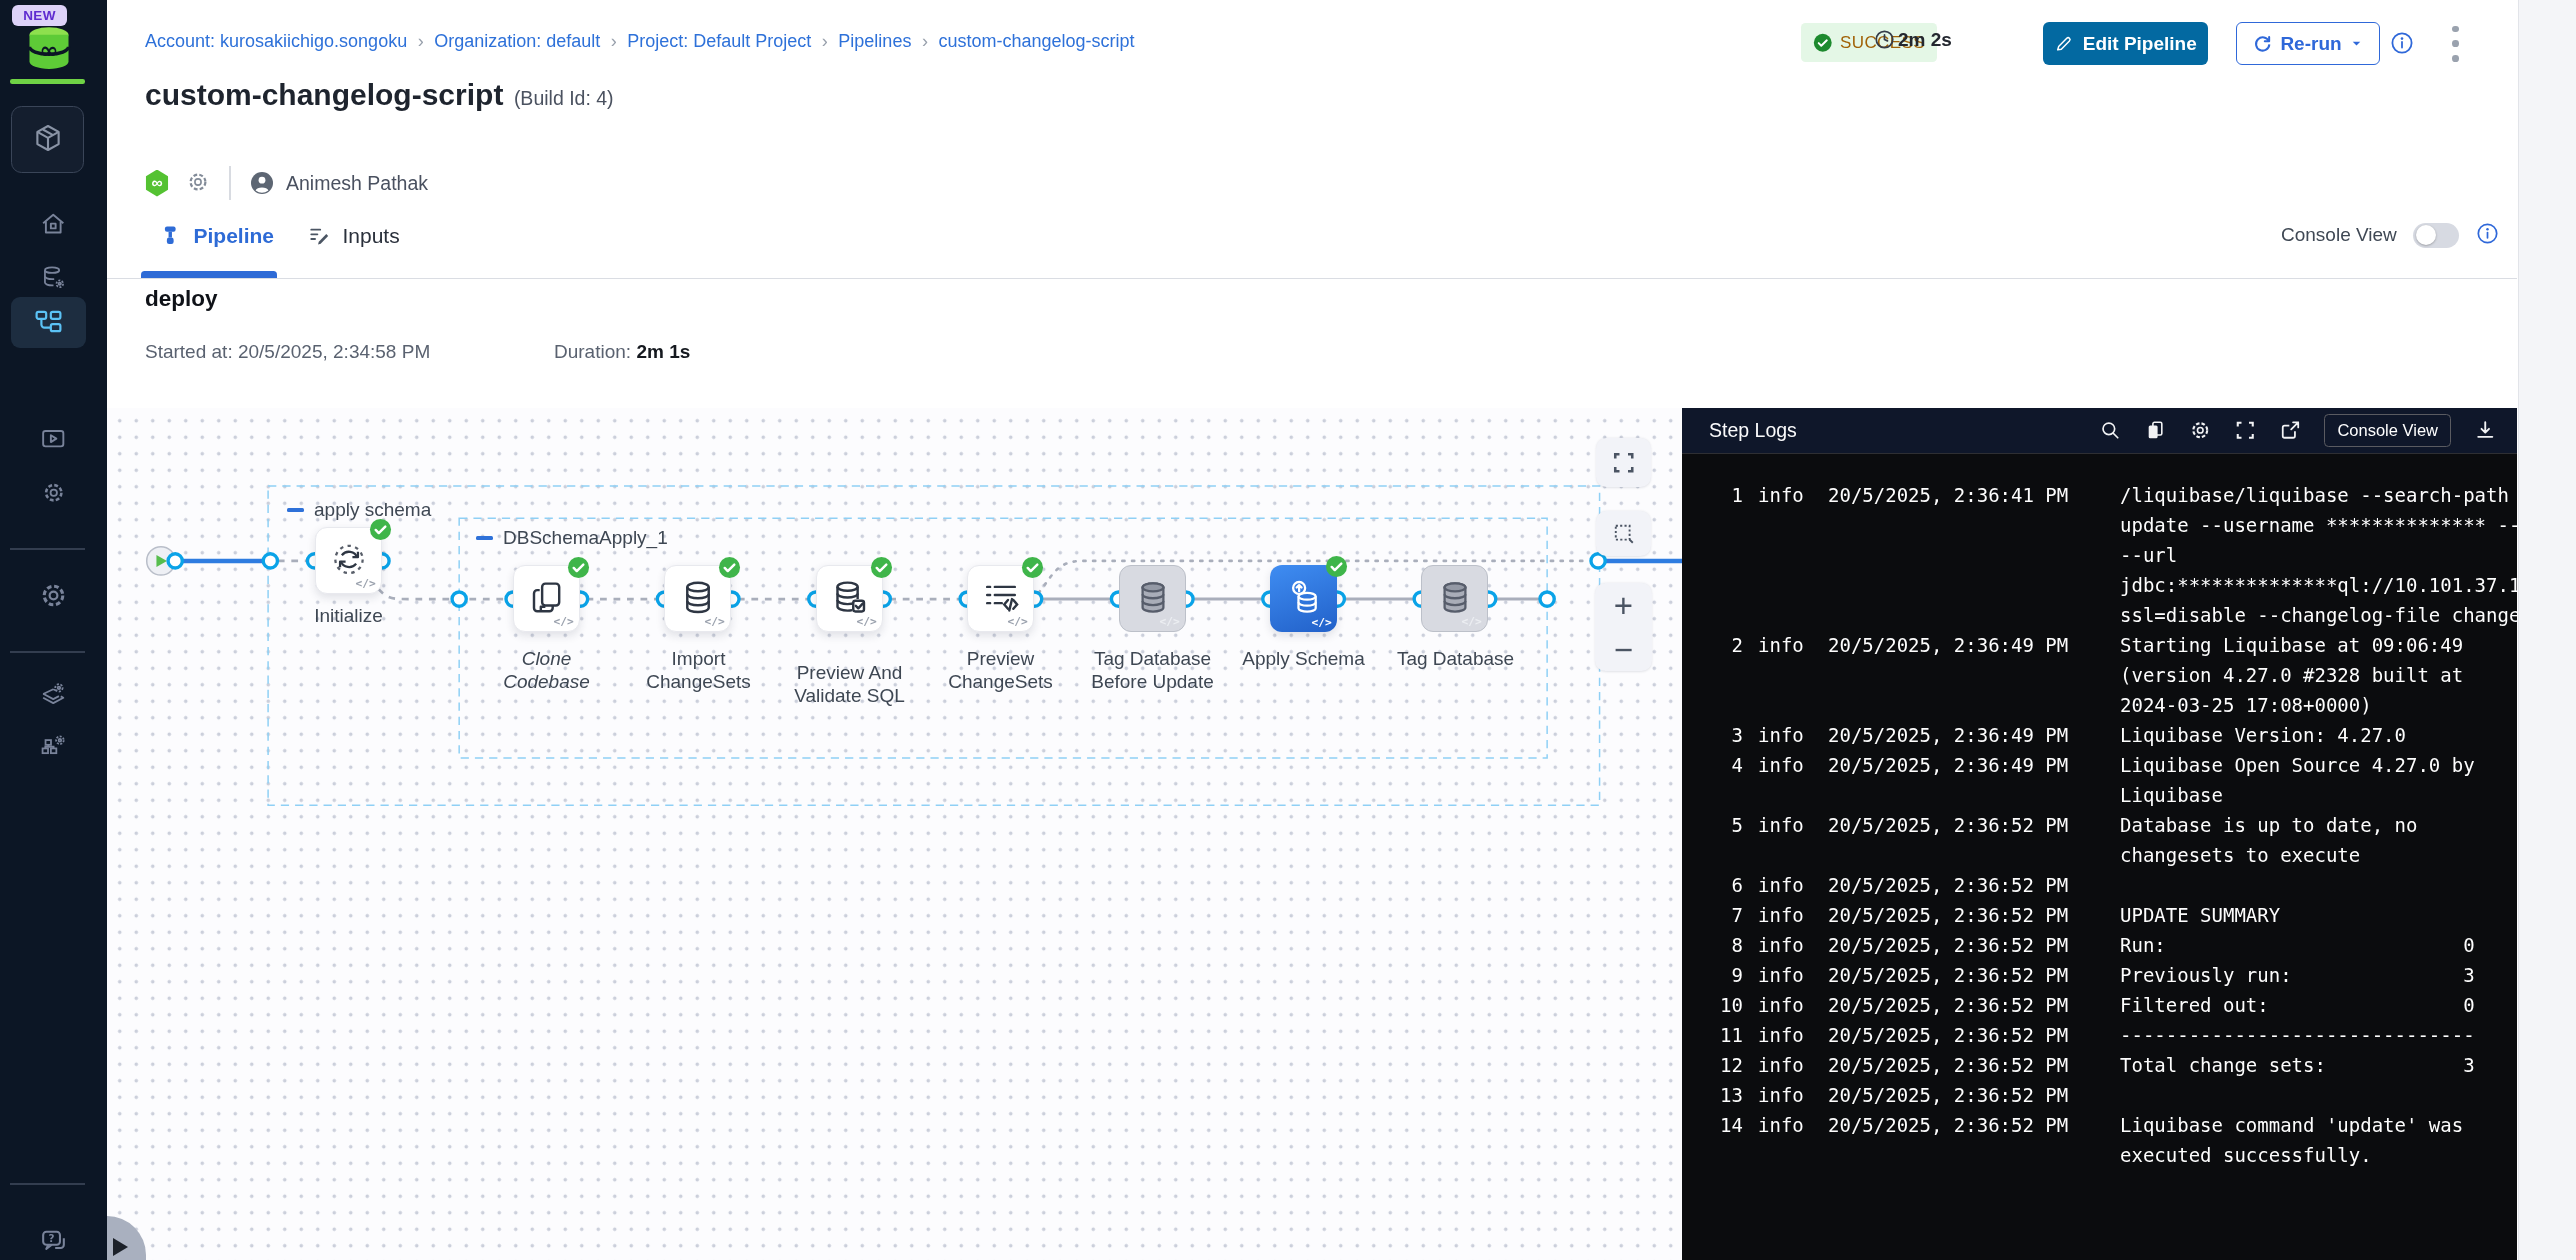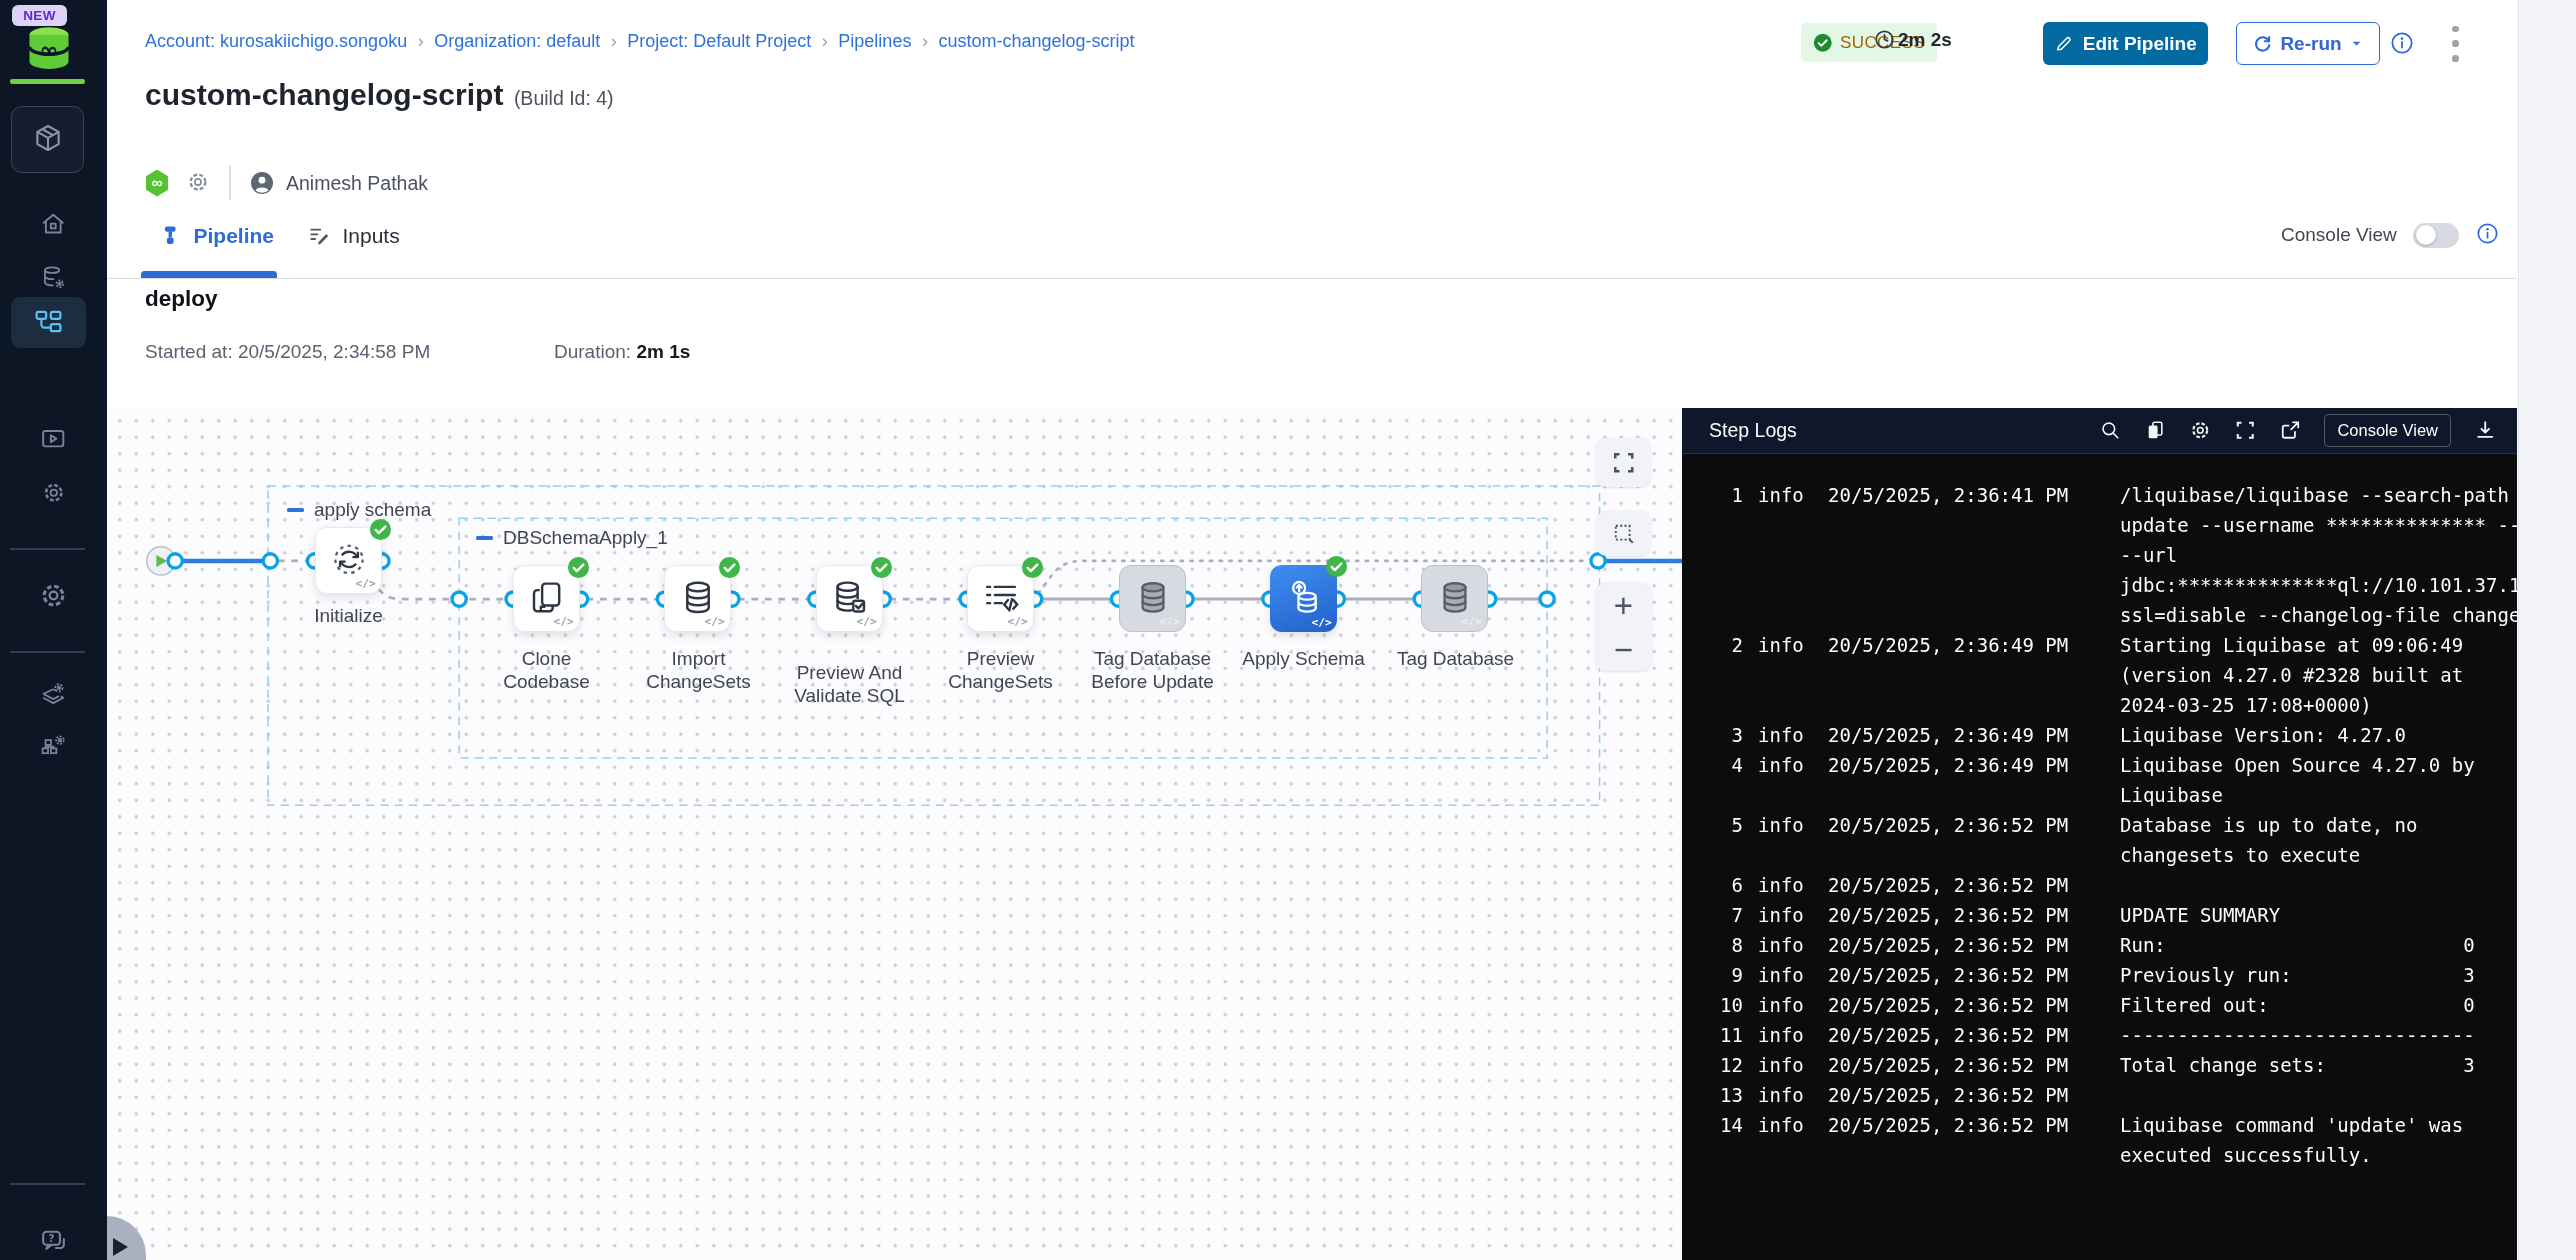--- a/index.html
+++ b/index.html
@@ -451,21 +451,21 @@
                 <path d="M15.5 17v1.5a2 2 0 0 1-2 2H6a2 2 0 0 1-2-2V9.5a2 2 0 0 1 2-2h1.5"></path>
                 <path d="M8.2 20.5v-2.8h2.8"></path>
               </g>
             </svg></span>
           <span class="code-mark">&lt;/&gt;</span>
           <span class="check"><svg viewBox="0 0 24 24">
               <circle cx="12" cy="12" r="11" fill="#3fb54a"></circle>
               <path d="M7 12.5l3.2 3.2L17 9" stroke="#fff" stroke-width="2.6" fill="none" stroke-linecap="round" stroke-linejoin="round"></path>
             </svg></span>
         </div>
-        <div class="tile-label" style="left: 378px; top: 239px;">Clone Codebase</div>
+        <div class="tile-label" style="left: 378px; top: 239px; font-style: italic;">Clone Codebase</div>
         <div class="tile white" style="left: 557px; top: 157px;">
           <span class="tile-icon"><svg viewBox="0 0 24 24">
               <g fill="none" stroke="currentColor" stroke-width="1.5">
                 <ellipse cx="12" cy="5.6" rx="6.6" ry="2.6"></ellipse>
                 <path d="M5.4 5.6v12.8c0 1.45 2.95 2.6 6.6 2.6s6.6-1.15 6.6-2.6V5.6"></path>
                 <path d="M5.4 9.9c0 1.45 2.95 2.6 6.6 2.6s6.6-1.15 6.6-2.6"></path>
                 <path d="M5.4 14.2c0 1.45 2.95 2.6 6.6 2.6s6.6-1.15 6.6-2.6"></path>
               </g>
             </svg></span>
           <span class="code-mark">&lt;/&gt;</span>

